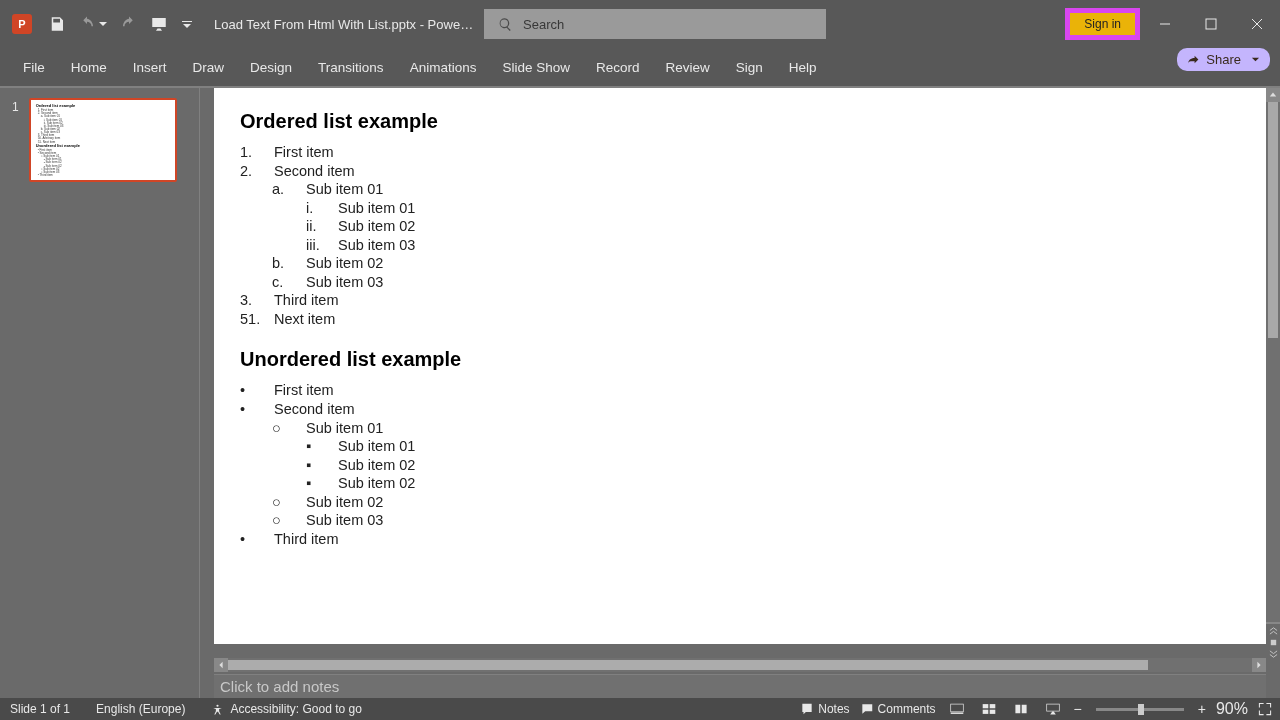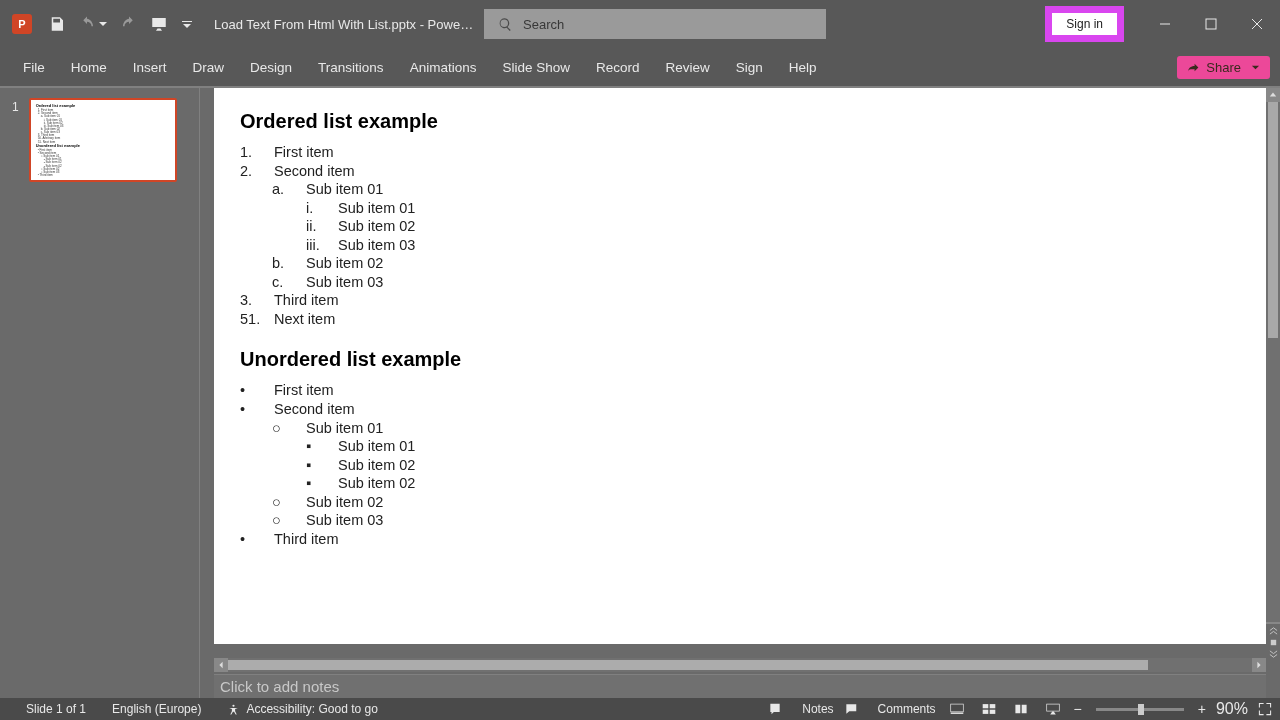--- a/index.html
+++ b/index.html
@@ -8,26 +8,26 @@
 .app-icon{width:20px;height:20px;background:#d04526;border-radius:3px;margin-left:12px;display:flex;align-items:center;justify-content:center;color:#fff;font-size:11px;font-weight:bold}
 .qat{display:flex;align-items:center;gap:12px;margin-left:16px}
 .qat .ic{width:18px;height:18px;fill:#e8e8e8}
 .qat .ic.dis{fill:#999}
 .qat-chev{width:10px;height:10px;fill:#e8e8e8;margin-left:2px}
 .doc-title{margin-left:22px;font-size:13px;color:#e8e8e8;white-space:nowrap;overflow:hidden;text-overflow:ellipsis;max-width:260px}
 .searchbox{position:absolute;left:484px;width:342px;height:30px;background:#9a9a9a;display:flex;align-items:center;padding:0 14px;gap:10px}
 .searchbox svg{width:15px;height:15px;fill:#4a4a4a}
 .searchbox span{color:#383838;font-size:13px}
 .win-ctrls{position:absolute;right:0;display:flex;align-items:center;gap:0}
-.signin{background:#ffffff;color:#222;font-size:12px;padding:4px 14px;border:7px solid #d946ef;margin-right:18px}
+.signin{background:#eab308;color:#222;font-size:12px;padding:4px 14px;border:5px solid #d946ef;margin-right:2px}
 .wc{width:46px;height:30px;display:flex;align-items:center;justify-content:center}
 .wc svg{width:12px;height:12px;stroke:#e8e8e8;stroke-width:1;fill:none}
-.ribbon-tabs{height:38px;background:#585858;display:flex;align-items:center;padding:0 10px;color:#e8e8e8;font-size:13.5px;position:relative}
+.ribbon-tabs{height:38px;background:#585858;display:flex;align-items:flex-start;padding:0 10px;color:#e8e8e8;font-size:13.5px;position:relative}
 .ribbon-tabs .tab{padding:0 13px;height:100%;display:flex;align-items:center;cursor:pointer}
-.share-btn{position:absolute;right:10px;background:#ec4899;color:#3a2a1e;padding:4px 10px;border-radius:3px;display:flex;align-items:center;gap:6px;font-size:13px}
+.share-btn{position:absolute;right:10px;background:#c4b5fd;color:#3a2a1e;padding:4px 10px;border-radius:10px;display:flex;align-items:center;gap:6px;font-size:13px}
 .share-btn svg{width:13px;height:13px;fill:#3a2a1e}
 .share-btn .chev{width:9px;height:9px;margin-left:4px;fill:#3a2a1e}
 .divider{height:2px;background:#808080}
 .worksplit{display:flex;height:calc(720px - 48px - 38px - 2px - 22px)}
 .thumbpane{width:200px;background:#6a6a6a;padding:10px 12px;border-right:1px solid #808080}
 .thumb-row{display:flex;gap:10px}
 .thumb-num{color:#e8e8e8;font-size:12px;margin-top:2px}
 .thumb{width:148px;height:84px;background:#fff;border:2px solid #d04526;border-radius:2px;padding:4px 5px;overflow:hidden;line-height:1.05}
 .thumb .h{font-size:4px;font-weight:bold;color:#000;margin-bottom:1px}
 .thumb .l{font-size:3px;color:#333;margin-left:2px}
@@ -53,25 +53,25 @@
 .vnav{position:absolute;right:0;bottom:38px;width:14px;display:flex;flex-direction:column}
 .vnav .b{width:14px;height:12px;background:#6a6a6a;display:flex;align-items:center;justify-content:center}
 .vnav .b svg{width:9px;height:9px;fill:#ccc}
 .hscroll{position:absolute;left:14px;right:14px;bottom:26px;height:14px;background:#6a6a6a;display:flex}
 .hscroll .arr{width:14px;height:14px;background:#888;display:flex;align-items:center;justify-content:center}
 .hscroll .arr svg{width:8px;height:8px;fill:#ddd}
 .hscroll .track{flex:1;background:#707070;position:relative}
 .hscroll .thumb-sb{position:absolute;left:0;top:2px;height:10px;width:920px;background:#acacac}
 .notes{position:absolute;left:14px;right:14px;bottom:0;height:24px;background:#707070;display:flex;align-items:center;padding:0 6px;border-top:1px solid #808080}
 .notes span{color:#c8c8c8;font-size:15px}
-.statusbar{height:22px;background:#4a4a4a;display:flex;align-items:center;color:#e8e8e8;font-size:12px;padding:0 26px;position:relative}
+.statusbar{height:22px;background:#4a4a4a;display:flex;align-items:center;color:#e8e8e8;font-size:12px;padding:0 10px;position:relative}
 .statusbar .sec{display:flex;align-items:center;gap:6px;margin-right:26px}
 .statusbar .sec svg{width:13px;height:13px;fill:#e8e8e8}
 .sb-right{position:absolute;right:8px;display:flex;align-items:center;gap:10px}
-.sb-right .grp{display:flex;align-items:center;gap:20px}
+.sb-right .grp{display:flex;align-items:center;gap:4px}
 .sb-right svg{width:14px;height:14px;fill:#e8e8e8}
 .view-btn{width:22px;height:18px;display:flex;align-items:center;justify-content:center}
 .zoom-slider{width:88px;height:3px;background:#888;position:relative;margin:0 4px}
 .zoom-slider .h{position:absolute;left:42px;top:-4px;width:6px;height:11px;background:#ccc}
 .zoom-val{font-size:16px}
 .fit{width:16px;height:16px}
 </style>
 </head>
 <body>
 

